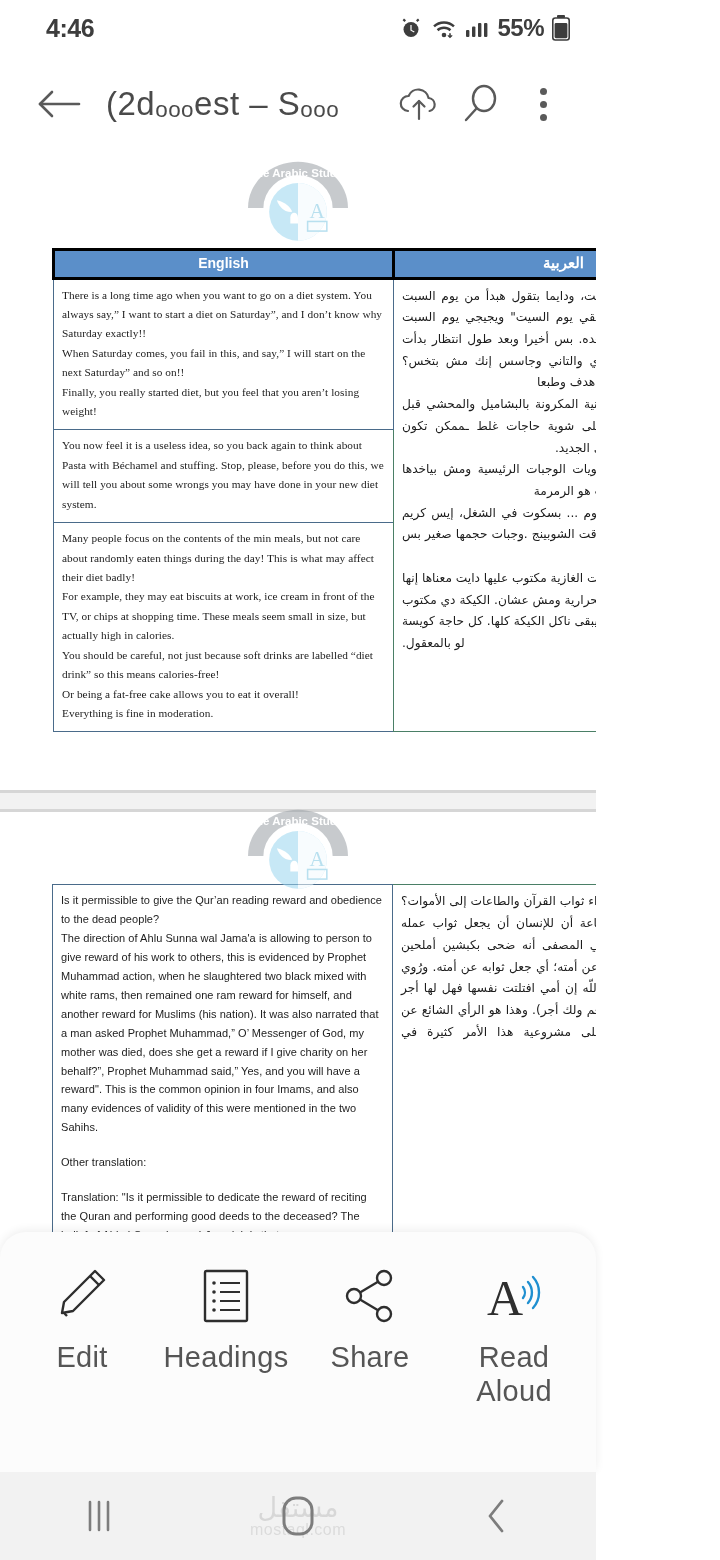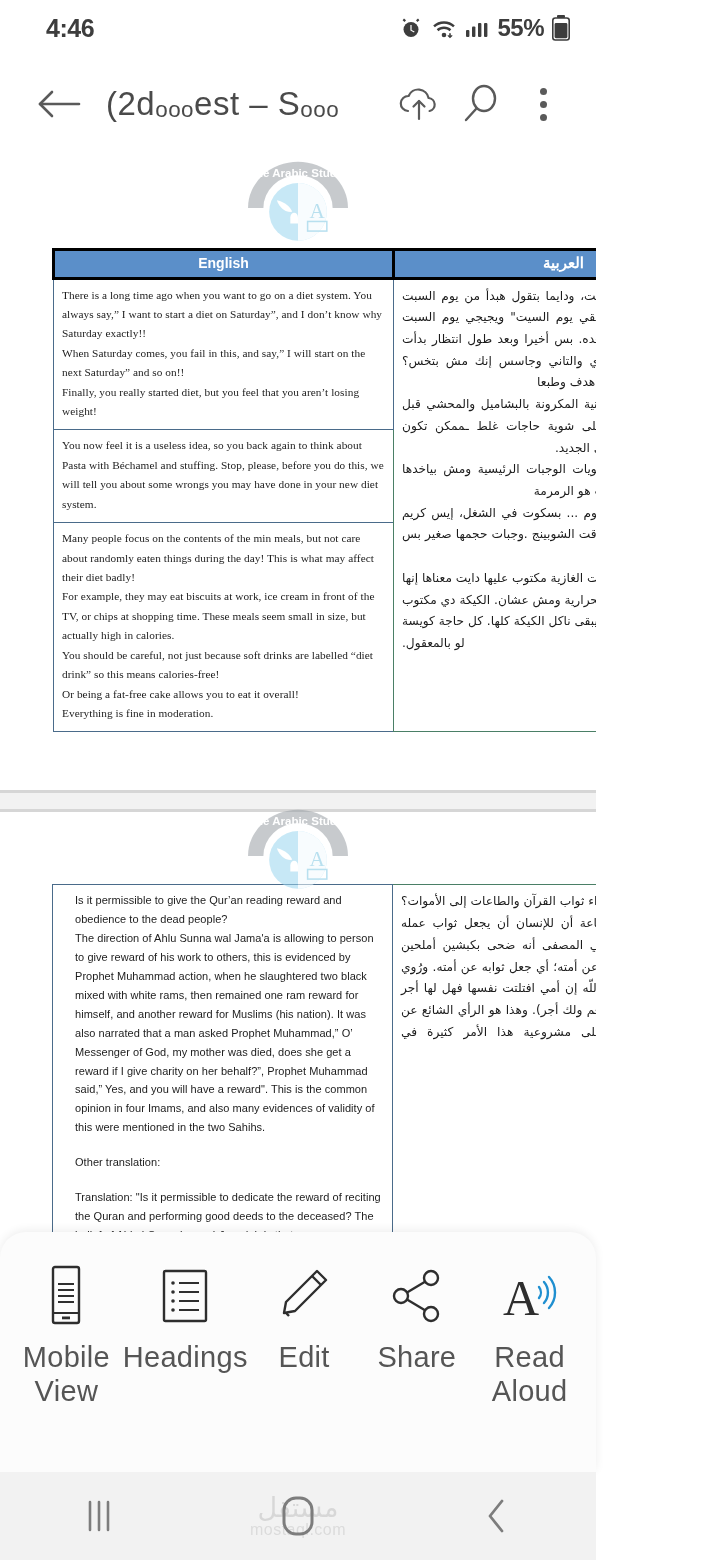--- a/index.html
+++ b/index.html
@@ -79,21 +79,21 @@
     border:1px solid #4a6b8a; vertical-align:top;
     padding:6px 8px 8px 8px; background:#fff;
   }
   td.cell.ar { border-color:#4a7f66; direction:rtl; text-align:right; }
   td.cell.ma { border-color:#2f9e57; }
 
   .en-p {
     font-size:11.3px; color:#1c1c1c; line-height:1.72;
     font-family:"Liberation Serif", serif; letter-spacing:0.05px;
   }
-  .en-p.sans { font-family:"Liberation Sans", sans-serif; font-size:11px;margin-left:14px; }
+  .en-p.sans { font-family:"Liberation Sans", sans-serif; font-size:11px; }
   .ar-p {
     font-size:12.2px; color:#1c1c1c; line-height:1.78;
     font-family:"DejaVu Sans", sans-serif; direction:rtl; text-align:justify;
   }
   .ar-p.last { text-align:left; }
 
   
   .action-sheet {
     position:absolute; left:0; right:0; bottom:88px; height:240px;
     background:#fcfcfc; border-top-left-radius:26px; border-top-right-radius:26px;
@@ -309,59 +309,48 @@
         <path d="M60 26v60a30 30 0 0 0 0-60z" fill="#f4fbfe"></path>
         <path d="M38 44c9 2 14 7 16 12-6 1-13-3-16-12z" fill="#fff"></path>
         <text x="80" y="62" font-size="22" fill="#7fc7e3" text-anchor="middle" font-family="Liberation Serif, serif">A</text>
       </svg>
 
     </div>
   </div>
 
   <div class="action-sheet">
 
+
     <div class="action-item">
       <span class="action-ico">
-        <svg width="54" height="62" viewBox="0 0 54 62" fill="none" stroke="#2e2e2e" stroke-width="2.4">
-          <rect x="14" y="2" width="26" height="56" rx="2"></rect>
-          <path d="M14 48h26" stroke-width="2"></path>
-          <path d="M19 19h16M19 25h16M19 31h16M19 37h16" stroke-width="2"></path>
-          <rect x="23" y="51.5" width="8" height="2.8" fill="#2e2e2e" stroke="none"></rect>
-        </svg>
-      </span>
-      <span class="action-label">Mobile View</span>
+        <svg width="56" height="58" viewBox="0 0 56 58" fill="none" stroke="#2e2e2e" stroke-width="2.4" stroke-linejoin="round">
+          <path d="M41 4l9 9-31 31-11 2 2-11z"></path>
+          <path d="M36 9l9 9"></path>
+          <path d="M10 46l3 3"></path>
+        </svg>
+      </span>
+      <span class="action-label">Edit</span>
     </div>
 
     <div class="action-item">
       <span class="action-ico">
         <svg width="58" height="58" viewBox="0 0 58 58" fill="none" stroke="#2e2e2e" stroke-width="2.4">
           <rect x="8" y="4" width="42" height="50" rx="1.5"></rect>
           <circle cx="17" cy="16" r="1.8" fill="#2e2e2e" stroke="none"></circle>
           <circle cx="17" cy="25" r="1.8" fill="#2e2e2e" stroke="none"></circle>
           <circle cx="17" cy="34" r="1.8" fill="#2e2e2e" stroke="none"></circle>
           <circle cx="17" cy="43" r="1.8" fill="#2e2e2e" stroke="none"></circle>
           <path d="M23 16h20M23 25h20M23 34h20M23 43h20" stroke-width="2.2"></path>
         </svg>
       </span>
       <span class="action-label">Headings</span>
     </div>
 
     <div class="action-item">
       <span class="action-ico">
-        <svg width="56" height="58" viewBox="0 0 56 58" fill="none" stroke="#2e2e2e" stroke-width="2.4" stroke-linejoin="round">
-          <path d="M41 4l9 9-31 31-11 2 2-11z"></path>
-          <path d="M36 9l9 9"></path>
-          <path d="M10 46l3 3"></path>
-        </svg>
-      </span>
-      <span class="action-label">Edit</span>
-    </div>
-
-    <div class="action-item">
-      <span class="action-ico">
         <svg width="58" height="56" viewBox="0 0 58 56" fill="none" stroke="#2e2e2e" stroke-width="2.4">
           <circle cx="43" cy="10" r="7"></circle>
           <circle cx="13" cy="28" r="7"></circle>
           <circle cx="43" cy="46" r="7"></circle>
           <path d="M19 24.5 37 13.8M19 31.5 37 42.2"></path>
         </svg>
       </span>
       <span class="action-label">Share</span>
     </div>
 

